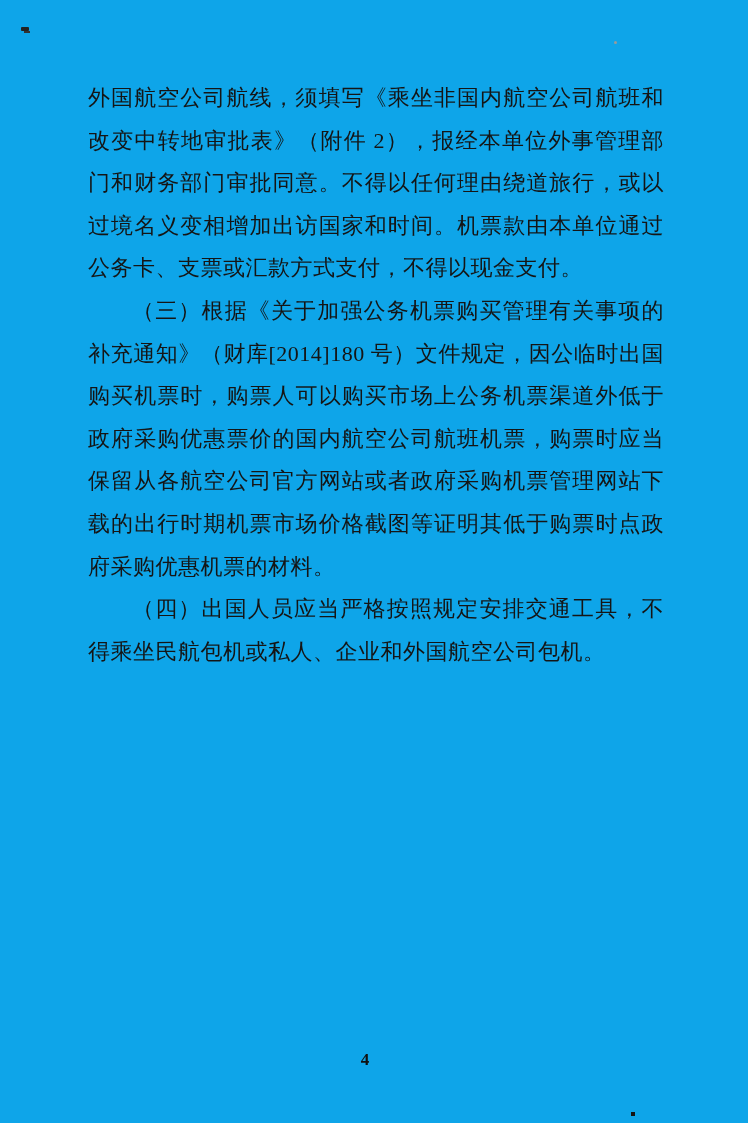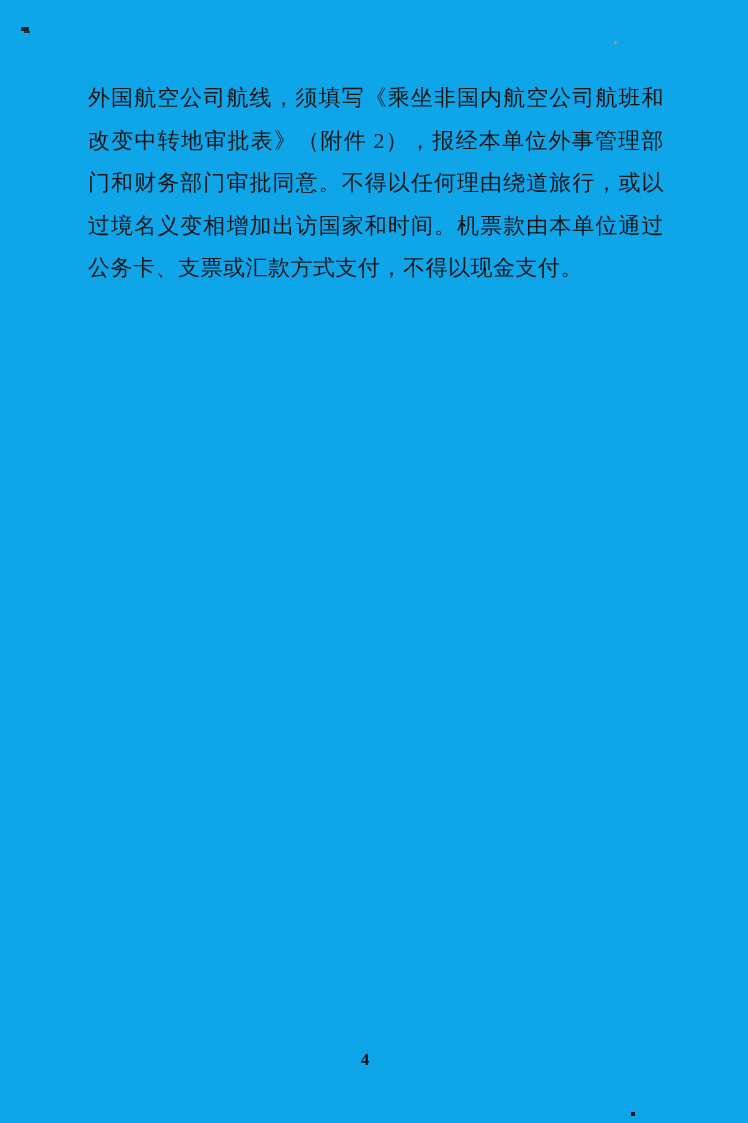--- a/index.html
+++ b/index.html
@@ -76,19 +76,21 @@
 </head>
 <body>
 
 <div class="page">
 
   <div class="speck speck-topleft"></div>
   <div class="speck speck-topright"></div>
 
   <div class="doc-body">
     <p class="para">外国航空公司航线，须填写《乘坐非国内航空公司航班和改变中转地审批表》（附件 2），报经本单位外事管理部门和财务部门审批同意。不得以任何理由绕道旅行，或以过境名义变相增加出访国家和时间。机票款由本单位通过公务卡、支票或汇款方式支付，不得以现金支付。</p>
+    <p class="para indent">（三）根据《关于加强公务机票购买管理有关事项的补充通知》（财库[2014]180 号）文件规定，因公临时出国购买机票时，购票人可以购买市场上公务机票渠道外低于政府采购优惠票价的国内航空公司航班机票，购票时应当保留从各航空公司官方网站或者政府采购机票管理网站下载的出行时期机票市场价格截图等证明其低于购票时点政府采购优惠机票的材料。</p>
+    <p class="para indent">（四）出国人员应当严格按照规定安排交通工具，不得乘坐民航包机或私人、企业和外国航空公司包机。</p>
   </div>
 
   <div class="page-number">4</div>
 
   <div class="speck speck-bottomright"></div>
 
 </div>
 
 </body></html>

